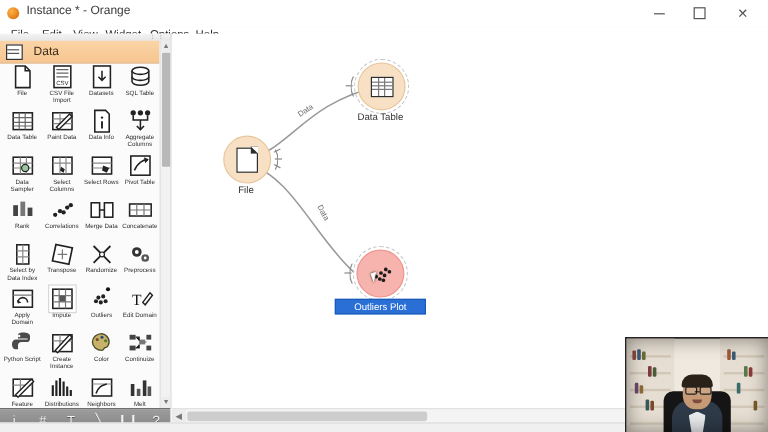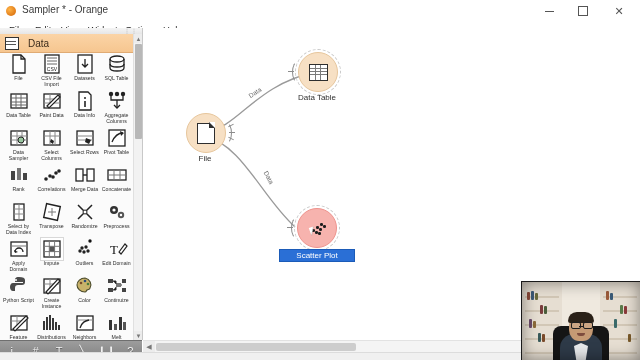--- a/index.html
+++ b/index.html
@@ -214,21 +214,21 @@
   .wc-mouth{position:absolute;left:55px;bottom:24px;width:8px;height:3px;border-radius:0 0 4px 4px;background:#7d4c3d;}
   .wc-vignette{position:absolute;inset:0;box-shadow:inset 0 0 16px rgba(0,0,0,.45);}
 </style>
 </head>
 <body>
 
 <div id="app">
 
   <div class="titlebar">
     <div class="title-ico"></div>
-    <div class="title-text">Sampler * - Orange</div>
+    <div class="title-text">Instance * - Orange</div>
     <div class="wbtn min">
         <span class="bar"></span>
       </div>
     <div class="wbtn max">
         <span class="sq"></span>
       </div>
     <div class="wbtn close">✕</div>
   </div>
 
   <div class="menubar">
@@ -646,21 +646,21 @@
           <span class="pt" style="left:16px;top:6px;"></span>
           <span class="pt" style="left:8px;top:12px;"></span>
           <span class="pt" style="left:11px;top:13px;"></span>
           <span class="cursor-arrow" style="left:3px;top:8px;"></span>
         </span>
       </div>
       <div class="anchor in" style="left:-6px;top:9px;">
         <span class="arc"></span>
         <span class="tick" style="left:-4px;top:9.5px;"></span>
       </div>
-      <div class="nlabel sel">Scatter Plot</div>
+      <div class="nlabel sel">Outliers Plot</div>
     </div>
   </div>
 
   <div class="canvas-sb">
     <div class="arrow l">◀</div>
     <div class="thumb"></div>
     <div class="arrow r">▶</div>
   </div>
 
   <div class="statusbar"></div>

